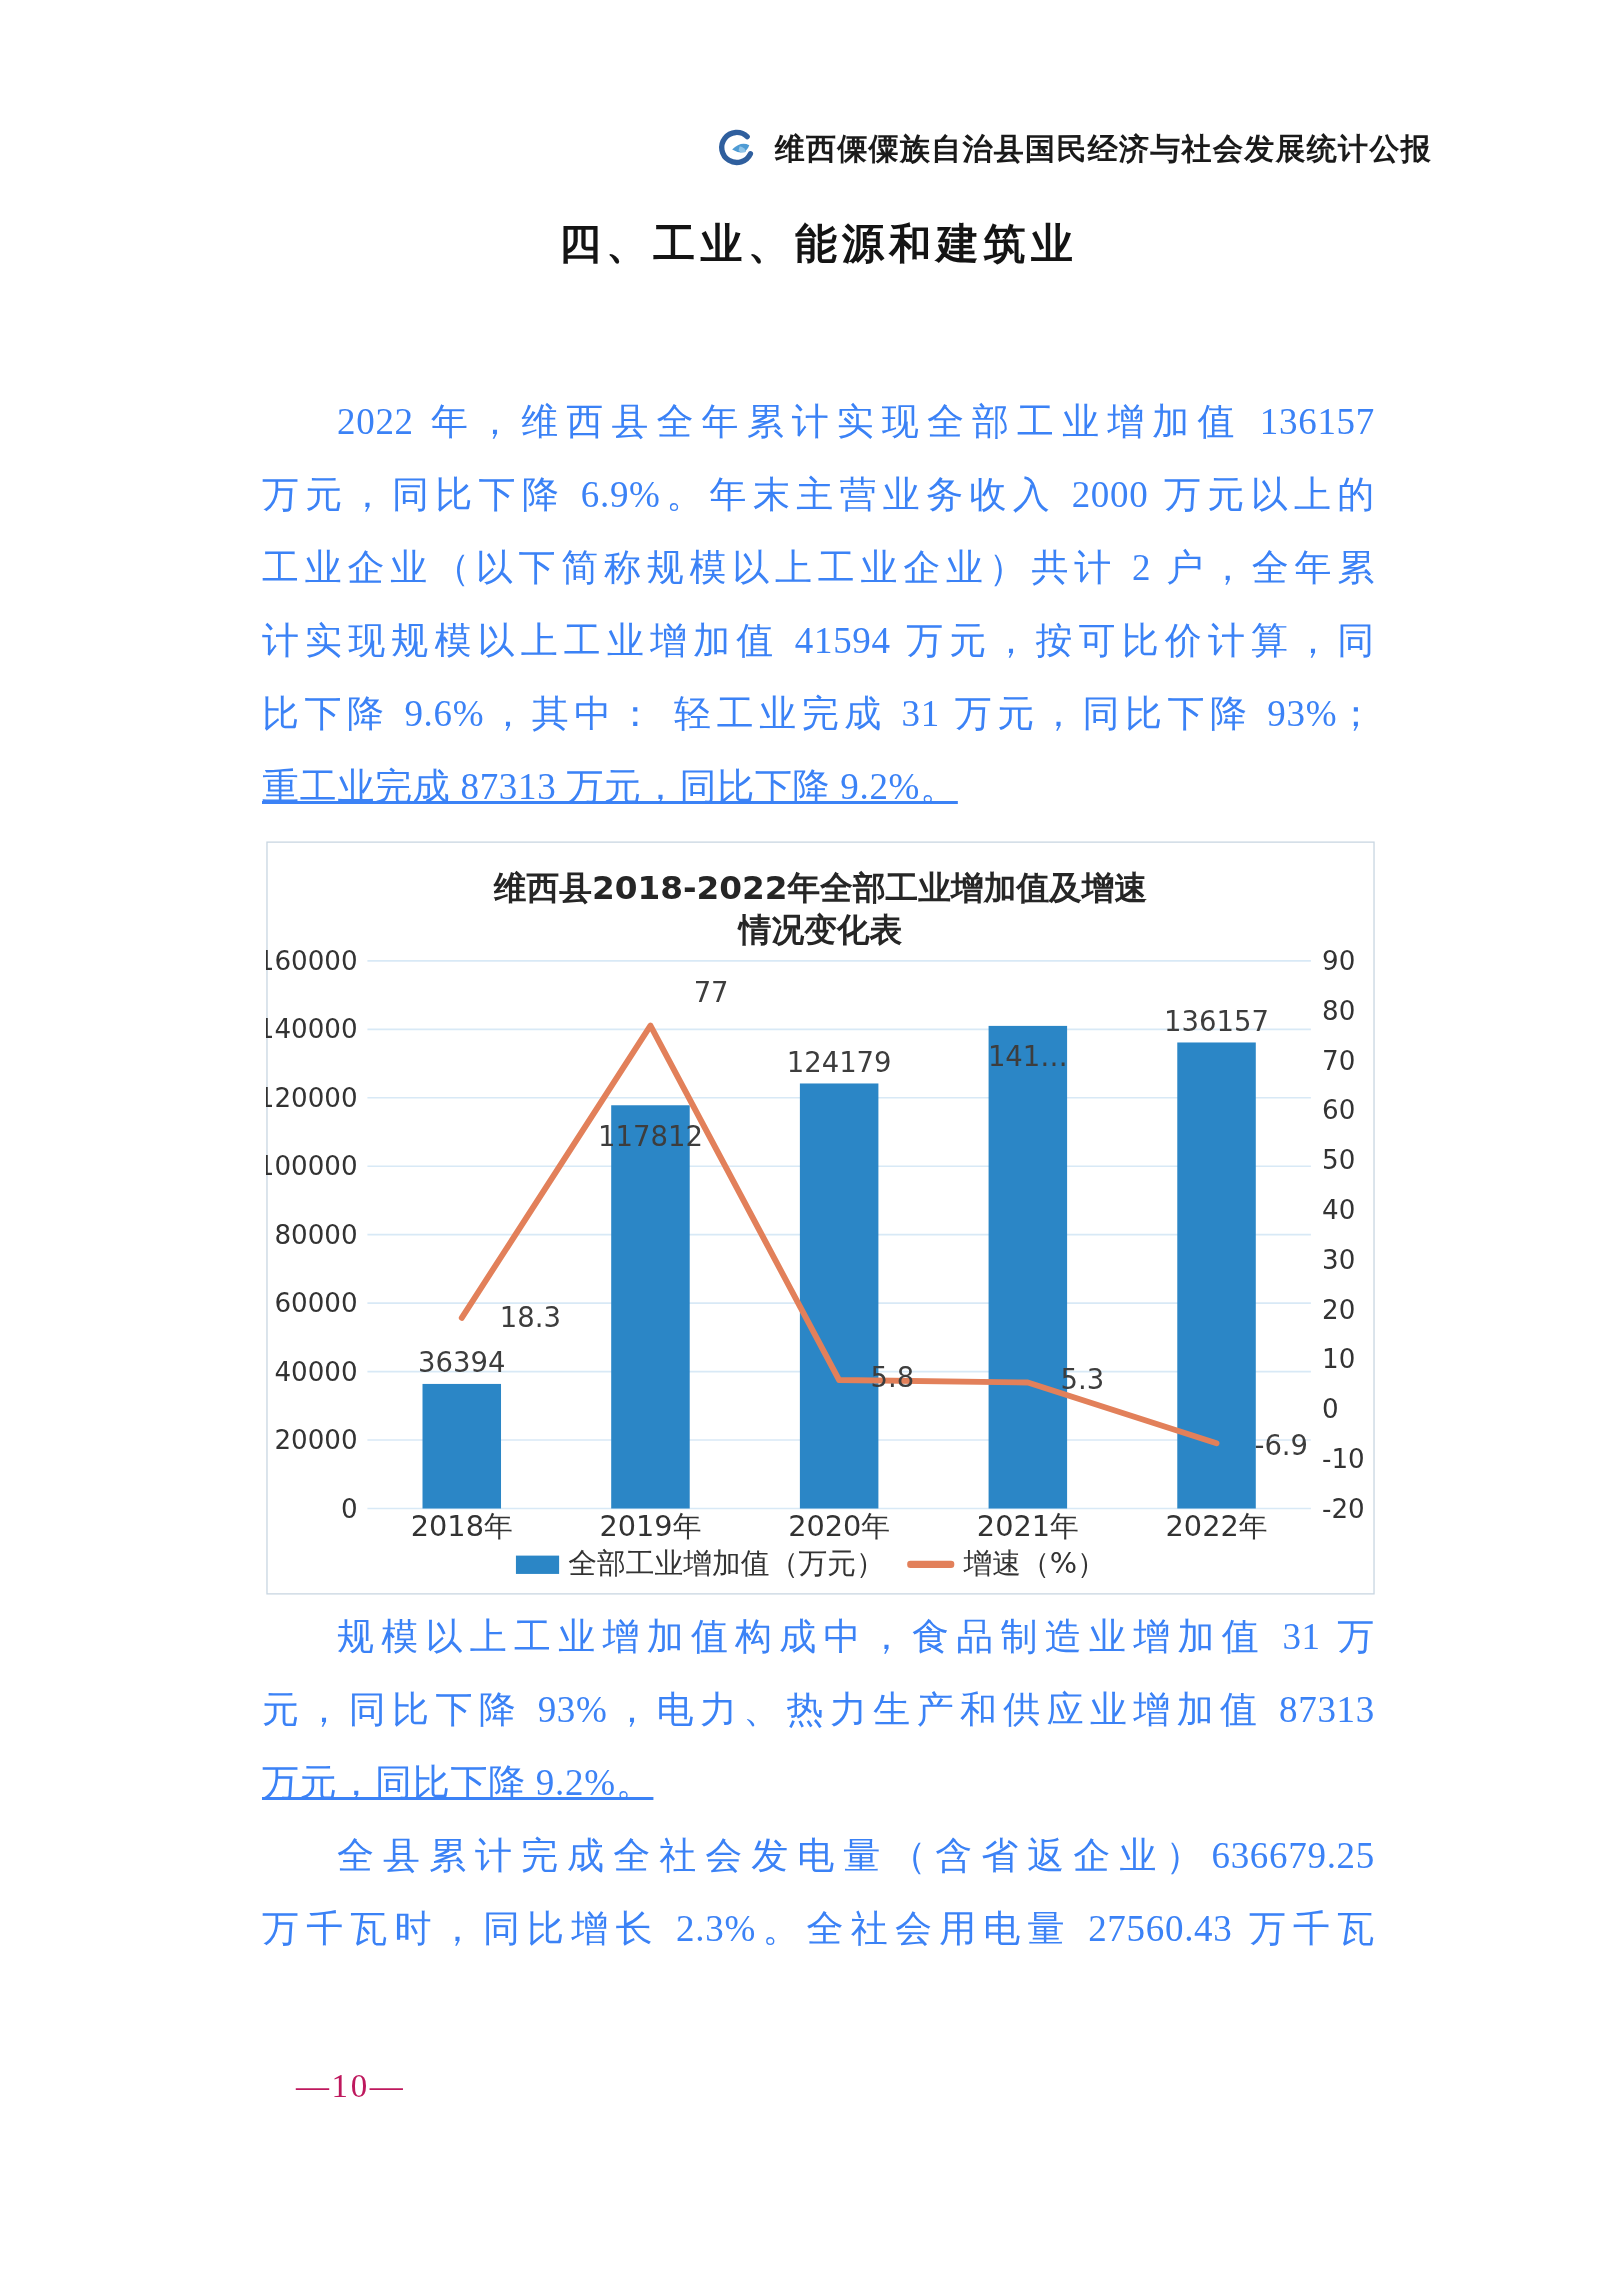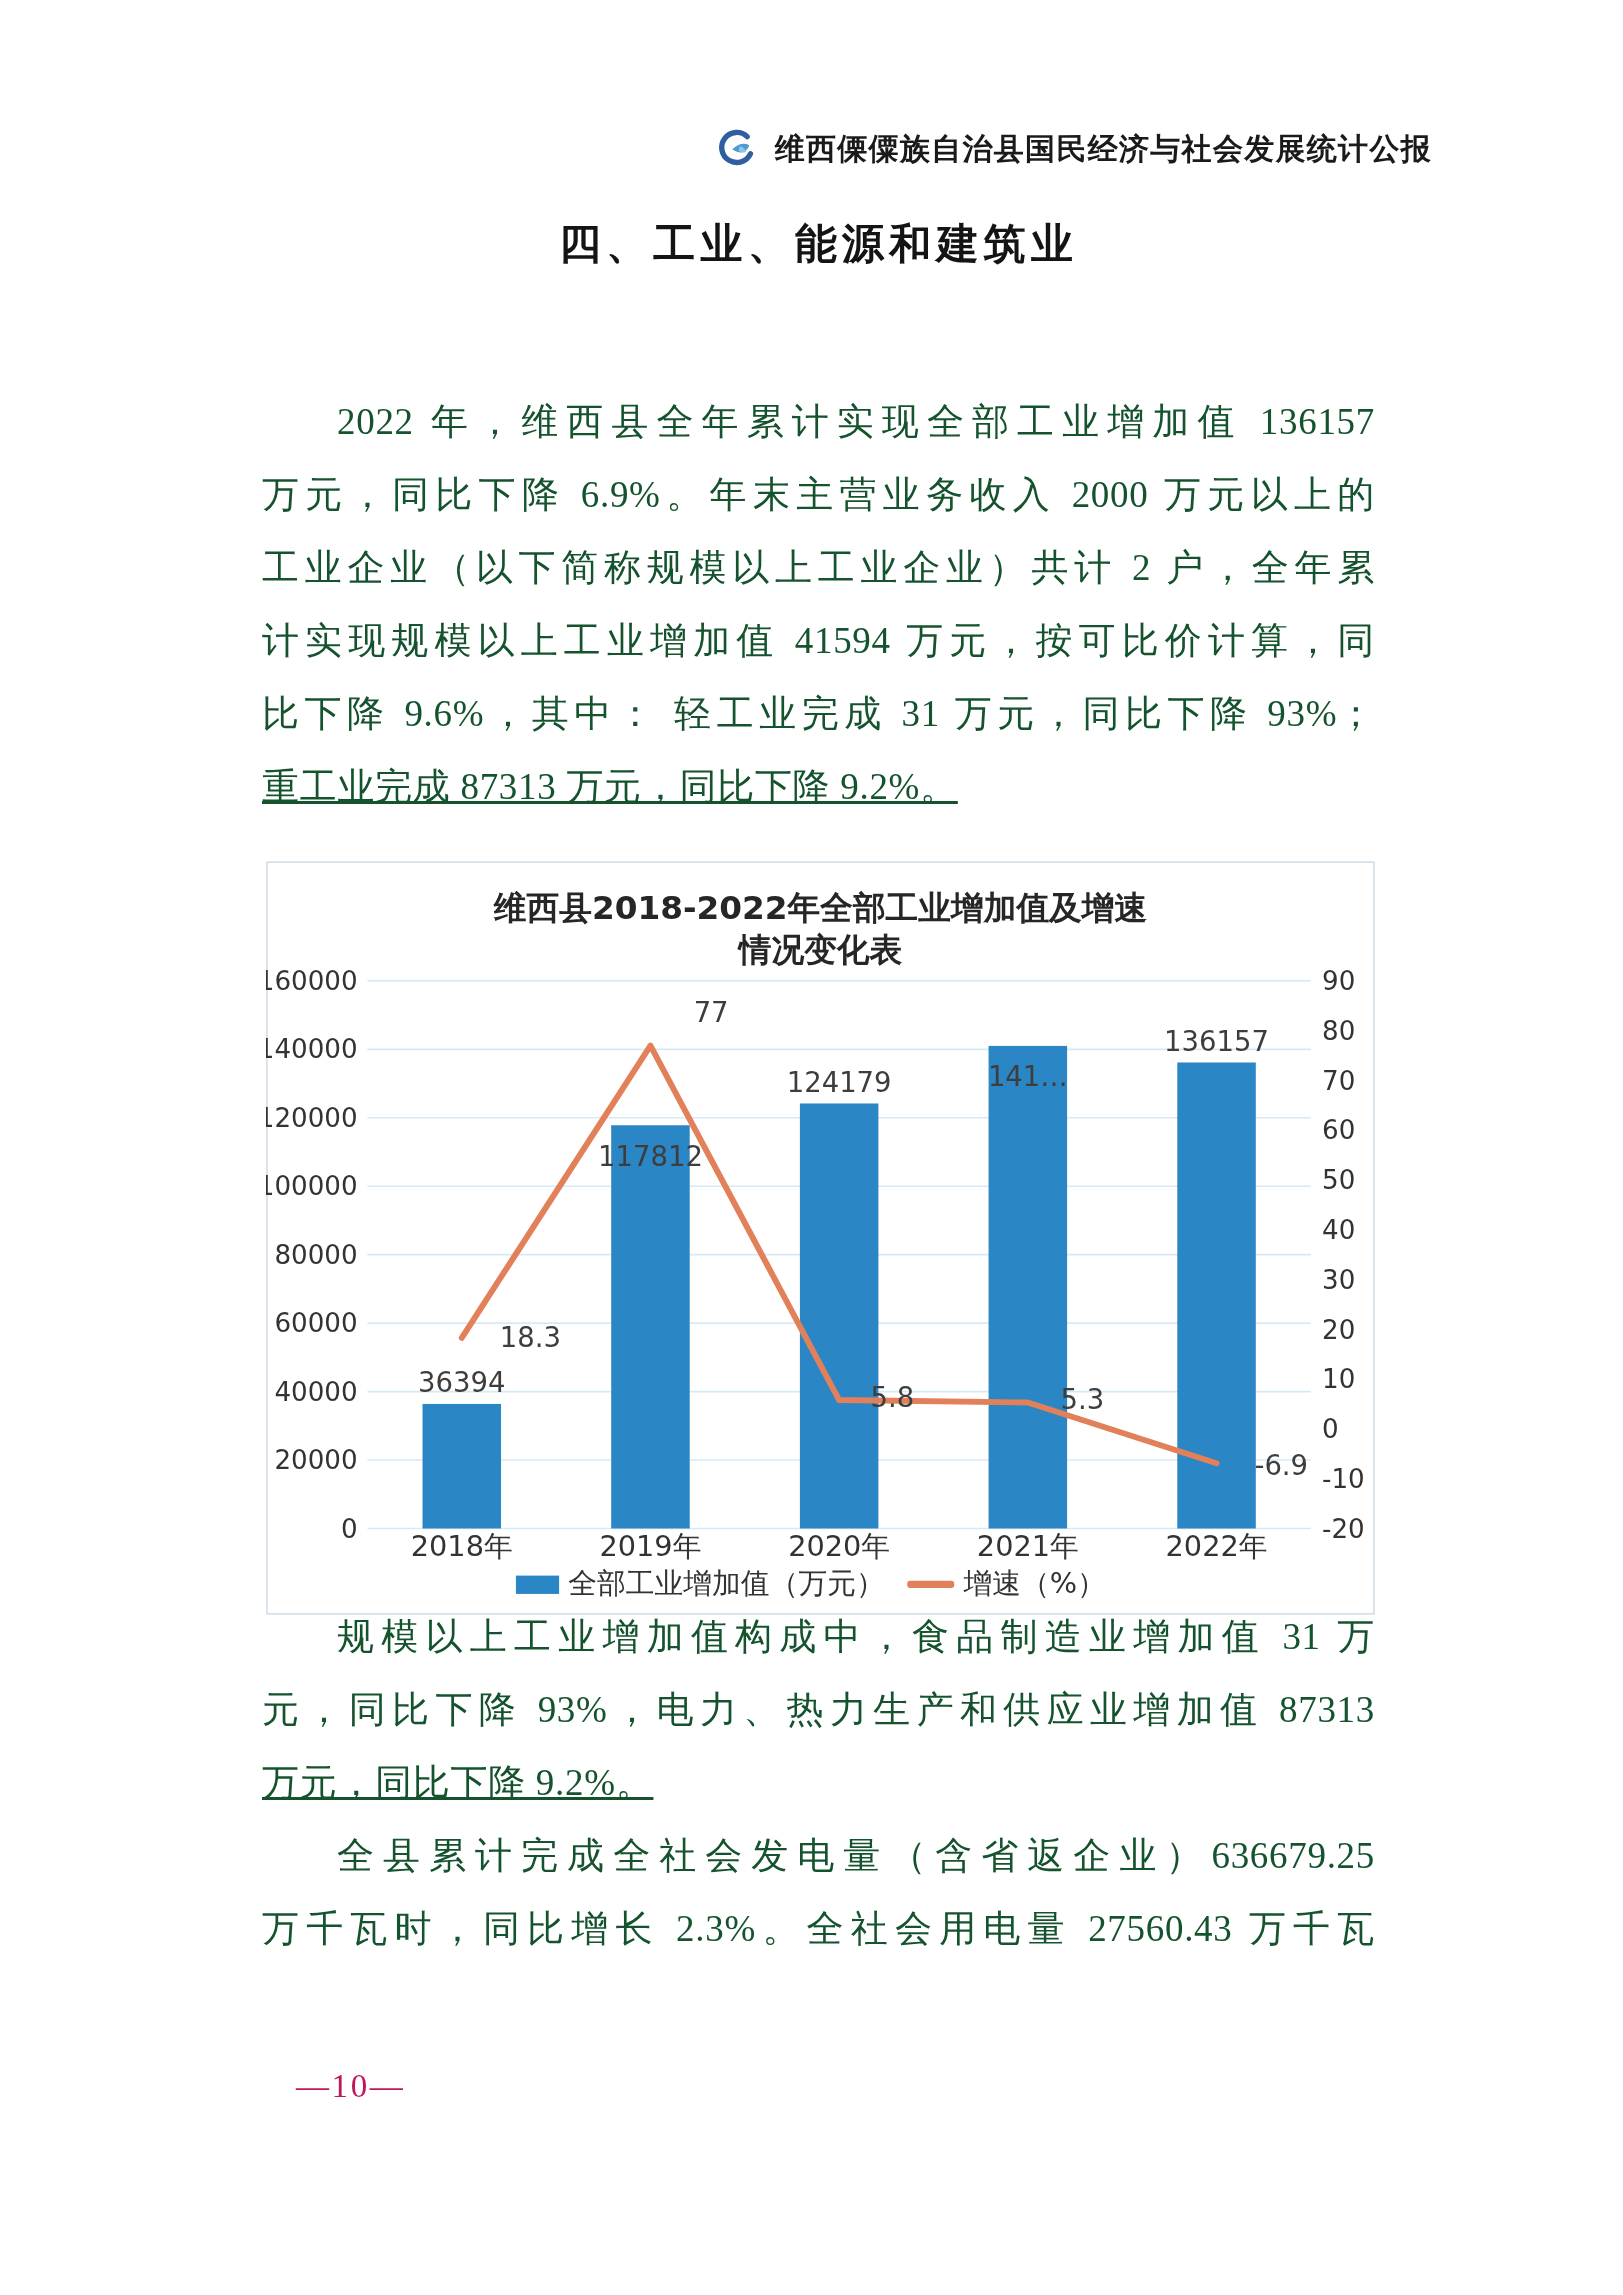--- a/index.html
+++ b/index.html
@@ -24,28 +24,28 @@
     text-align:center;
     font-family:"DejaVu Sans","Liberation Sans",sans-serif;
     font-weight:bold; font-size:42px; color:#141414;
     letter-spacing:5.2px; white-space:nowrap;
   }
   .text-block { position:absolute; left:262px; width:1113px; }
   #text-block-1 { top:385px; }
   #text-block-2 { top:1600px; }
   .bodyline {
     font-size:37px; height:73px; line-height:73px;
-    color:#14532d; letter-spacing:0.7px;
+    color:#3b82f6; letter-spacing:0.7px;
   }
   .bodyline.jfull { text-align:justify; text-align-last:justify; }
   .bodyline.jlast { text-align:left;text-decoration:underline; }
   .bodyline.ind  { text-indent:75px; }
   .chart-wrap {
     position:absolute; left:266px; top:841px;
-    width:1109px; height:640px; background:#ffffff;margin-top:20px;
+    width:1109px; height:640px; background:#ffffff;
   }
   .page-number {
     position:absolute; left:296px; top:2068px;
     font-size:33px; color:#be185d; letter-spacing:2.6px;
     font-family:"Liberation Serif","DejaVu Serif",serif;
   }
 </style>
 </head>
 <body>
 

